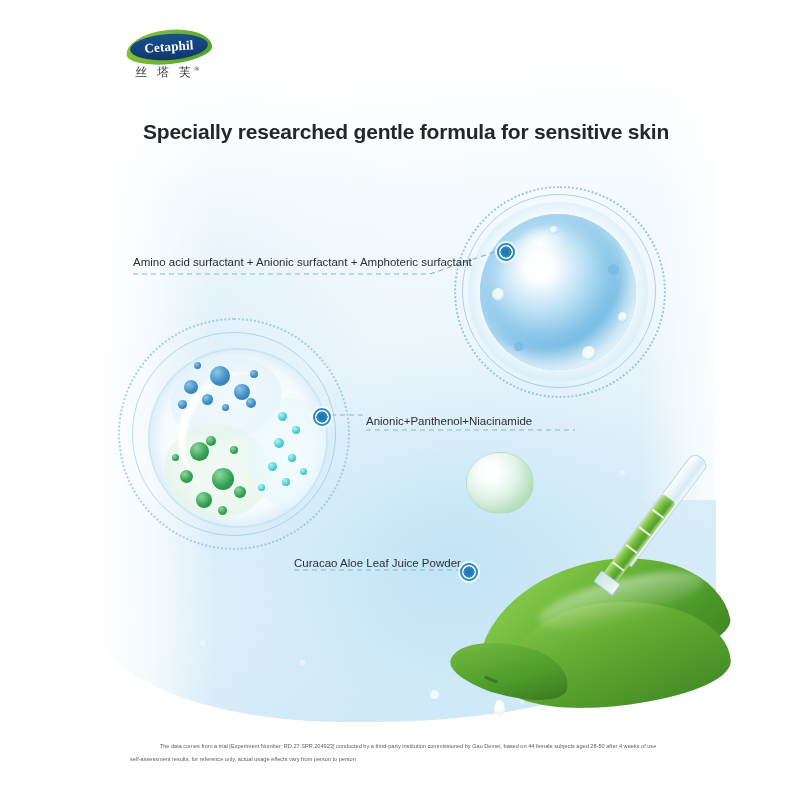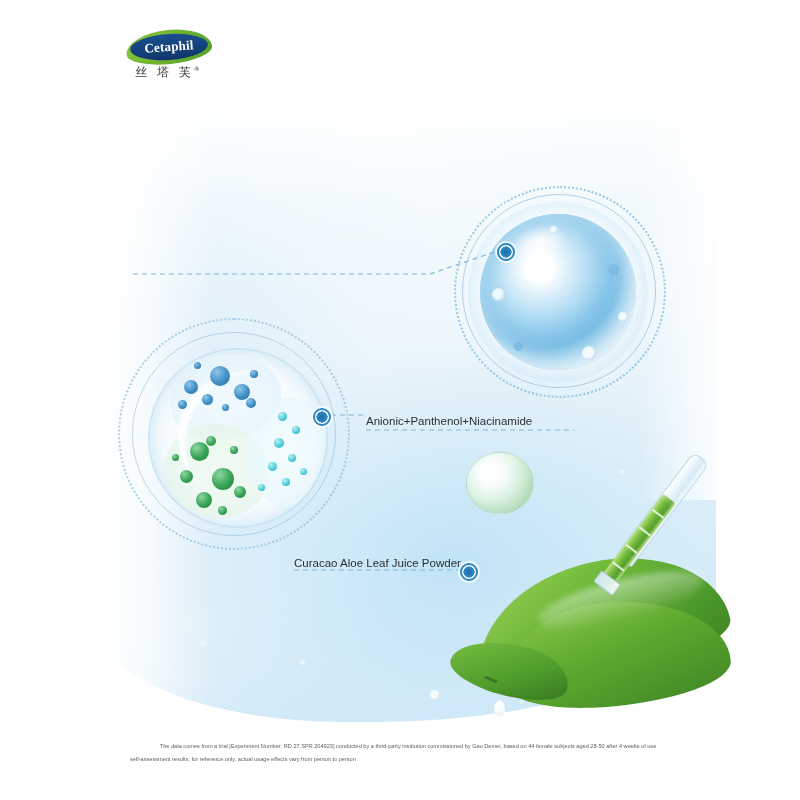--- a/index.html
+++ b/index.html
@@ -388,20 +388,21 @@
   <div class="logo">
     <div class="logo-leaf"></div>
     <div class="logo-oval">
       <span class="logo-word">Cetaphil</span>
     </div>
     <div class="logo-cn">
       <span>丝 塔 芙</span><sup>®</sup>
     </div>
   </div>
 
+  <div class="headline">Specially researched gentle formula for sensitive skin</div>
 
   <div class="sphere-wrap">
     <div class="ring-dotted" style="left:-4px;top:-6px;width:208px;height:208px;"></div>
     <div class="ring" style="left:4px;top:2px;width:192px;height:192px;"></div>
     <div class="sphere-core"></div>
     <div class="sphere-shell"></div>
     <div class="sphere-hl"></div>
     <div class="drop" style="left:34px;top:96px;width:13px;height:13px;"></div>
     <div class="drop b" style="left:150px;top:72px;width:11px;height:11px;"></div>
     <div class="drop" style="left:124px;top:154px;width:14px;height:14px;"></div>
@@ -479,20 +480,21 @@
     <line x1="322" y1="415" x2="366" y2="415" stroke="#7fb7d8" stroke-width="1.2" stroke-dasharray="5,4"></line>
     <line x1="366" y1="430" x2="575" y2="430" stroke="#7fb7d8" stroke-width="1.2" stroke-dasharray="5,4"></line>
 
     <line x1="294" y1="570" x2="463" y2="570" stroke="#7fb7d8" stroke-width="1.2" stroke-dasharray="5,4"></line>
   </svg>
 
   <div class="marker m1"></div>
   <div class="marker m2"></div>
   <div class="marker m3"></div>
 
+  <div class="callout-label c1">Amino acid surfactant + Anionic surfactant + Amphoteric surfactant</div>
   <div class="callout-label c2">Anionic+Panthenol+Niacinamide</div>
   <div class="callout-label c3">Curacao Aloe Leaf Juice Powder</div>
 
   <div class="disclaimer">
     <div class="disc-l1">The data comes from a trial [Experiment Number: RD.27.SPR.204923] conducted by a third-party institution commissioned by Gao Demei, based on 44 female subjects aged 28-50 after 4 weeks of use</div>
     <div class="disc-l2">self-assessment results, for reference only, actual usage effects vary from person to person</div>
   </div>
 
 </div>
 

